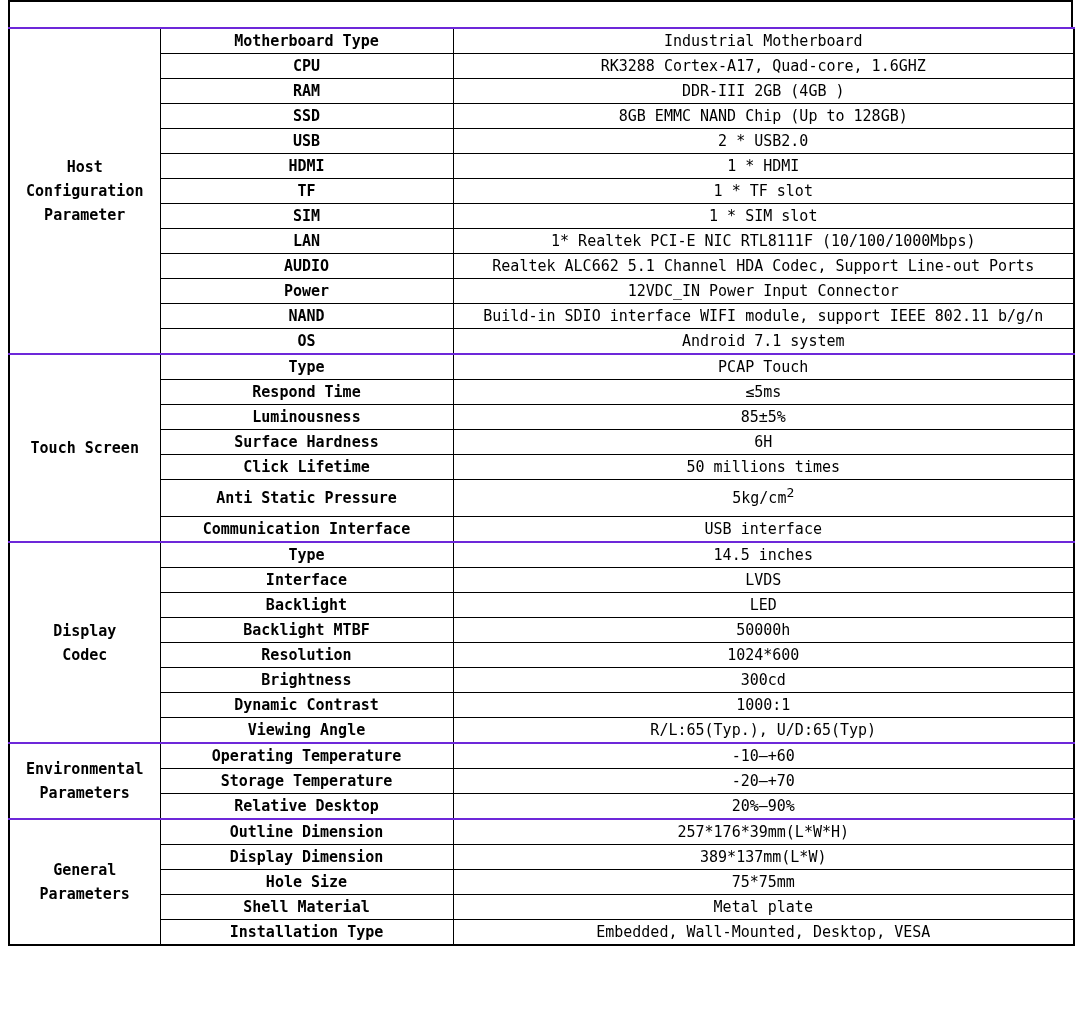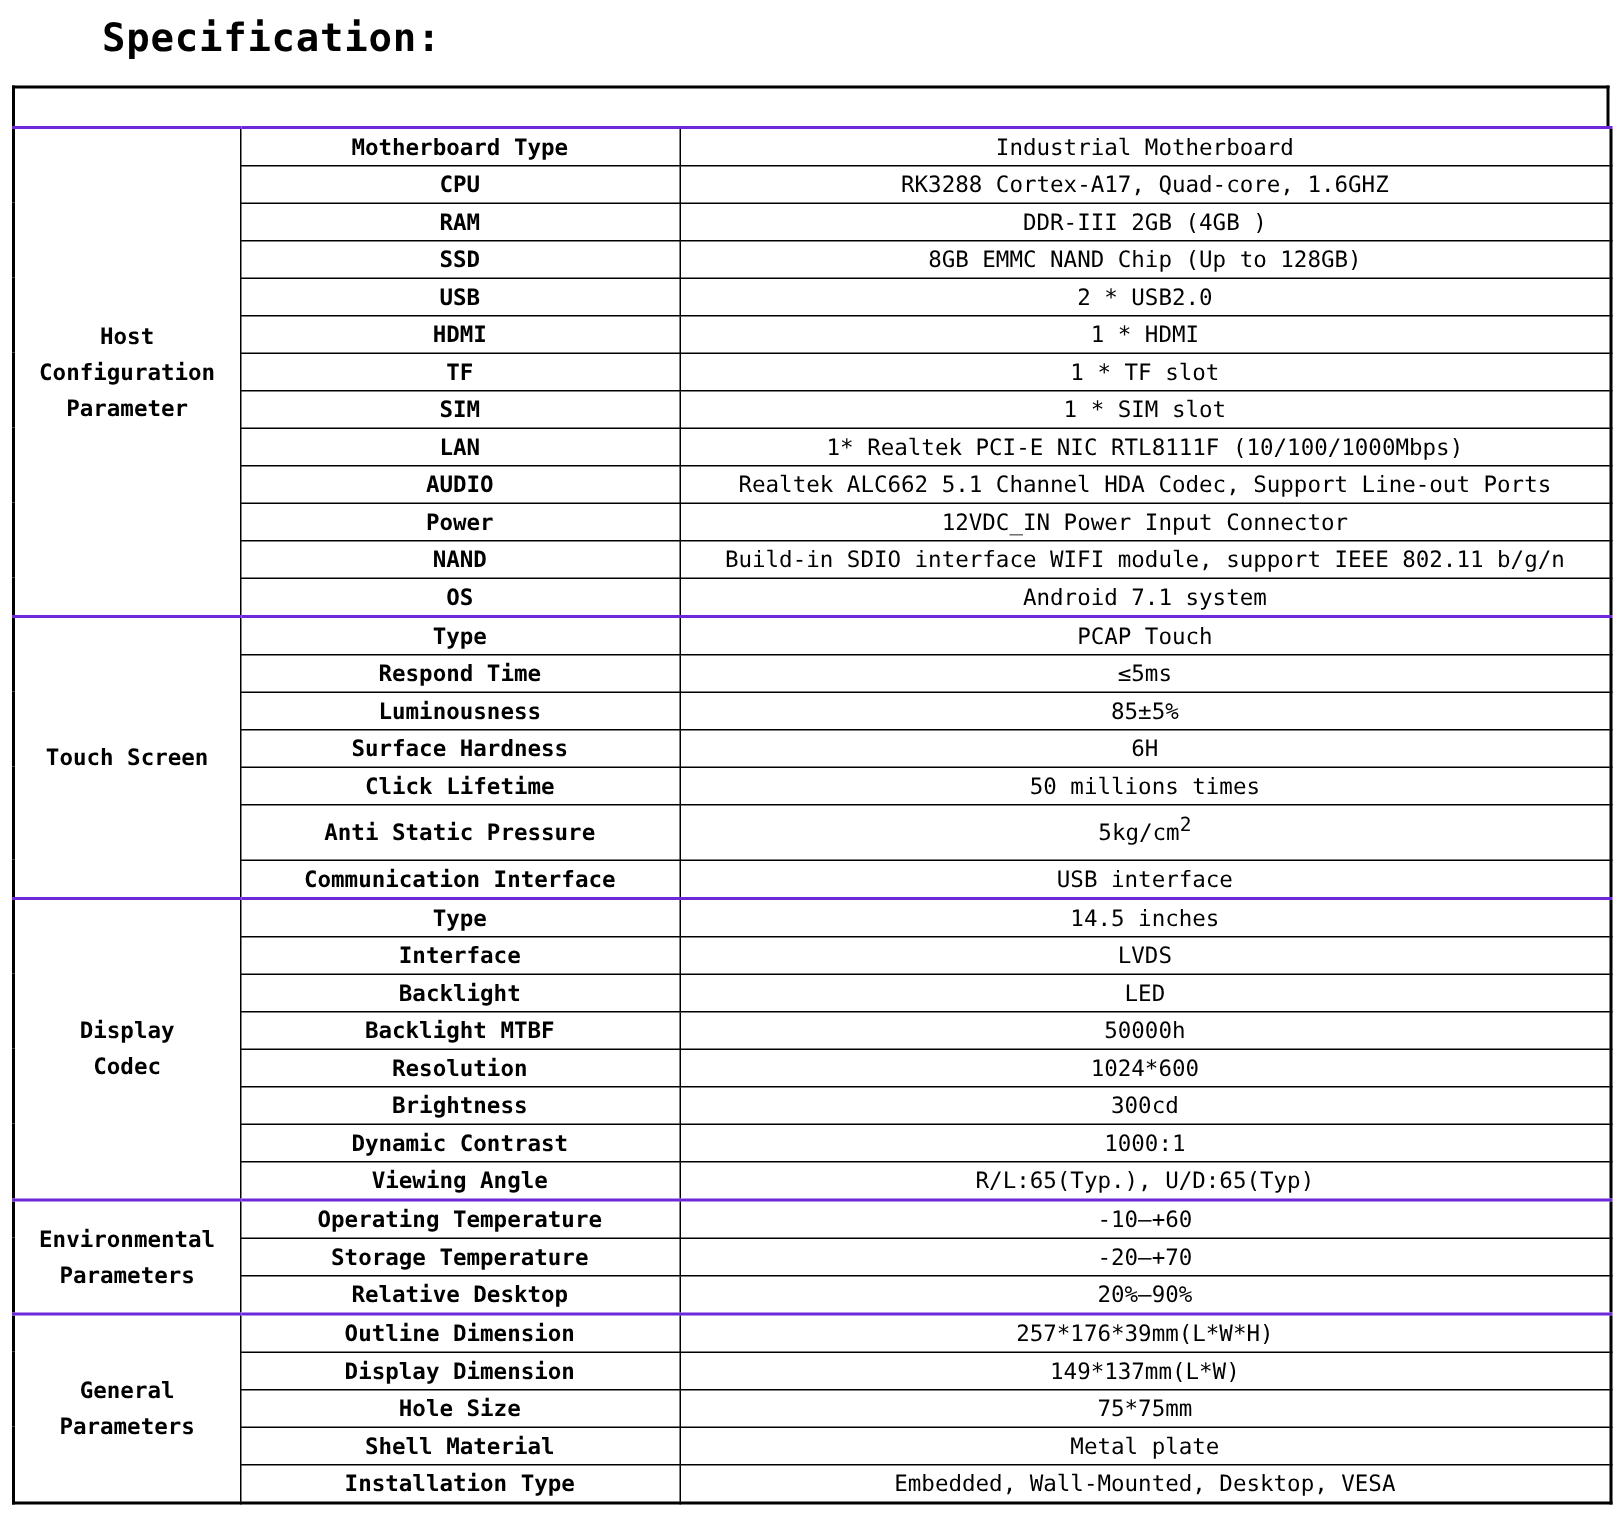--- a/index.html
+++ b/index.html
@@ -72,21 +72,20 @@
   td.value-cell sup {
     font-size: 13px;
     line-height: 0;
     vertical-align: super;
   }
 </style>
 </head>
 <body>
 
 <div class="page">
-  <h1 class="title">Specification:</h1>
 
   <div class="empty-header"></div>
 
   <table class="spec-table">
     <colgroup>
       <col style="width:151px">
       <col style="width:293px">
       <col style="width:621px">
     </colgroup>
     <tbody id="spec-body">
@@ -233,21 +232,21 @@
         <tr class="section-start">
           <td class="group-cell" rowspan="5">
             <div>General</div>
             <div>Parameters</div>
           </td>
           <td class="label-cell">Outline Dimension</td>
           <td class="value-cell">257*176*39mm(L*W*H)</td>
         </tr>
         <tr>
           <td class="label-cell">Display Dimension</td>
-          <td class="value-cell">149*137mm(L*W)</td>
+          <td class="value-cell">389*137mm(L*W)</td>
         </tr>
         <tr>
           <td class="label-cell">Hole Size</td>
           <td class="value-cell">75*75mm</td>
         </tr>
         <tr>
           <td class="label-cell">Shell Material</td>
           <td class="value-cell">Metal plate</td>
         </tr>
         <tr>

